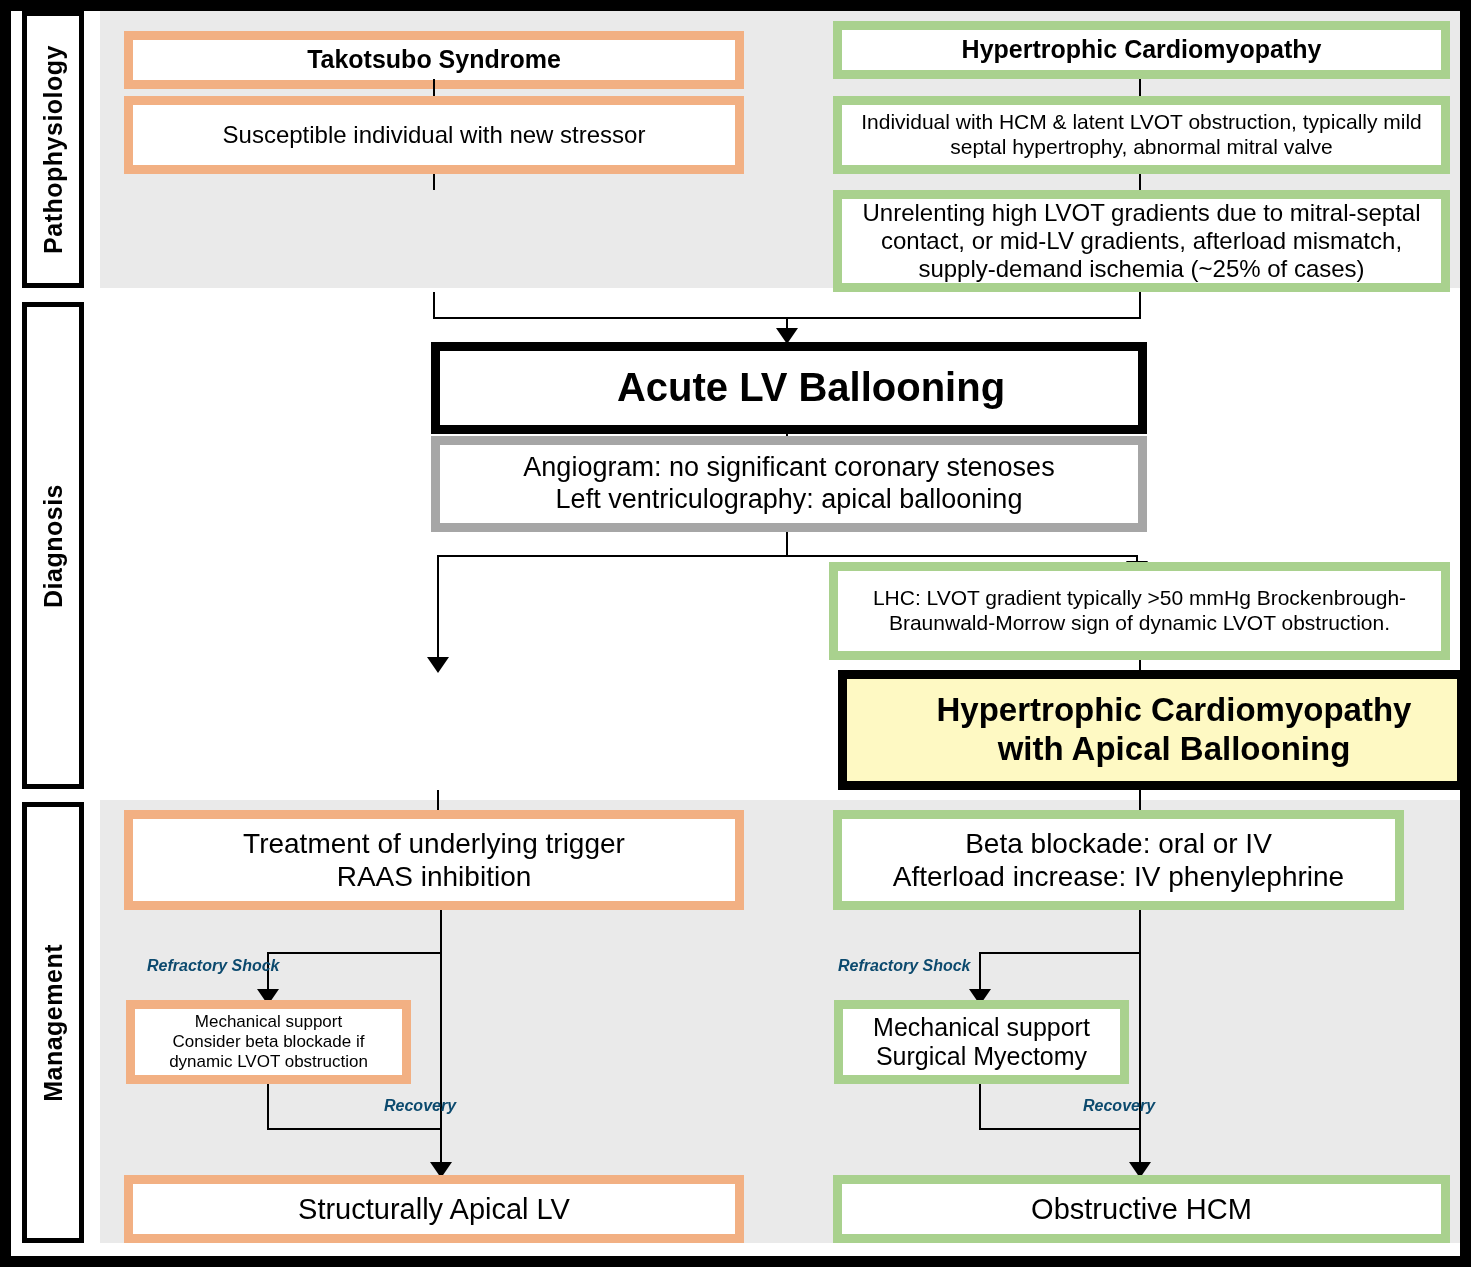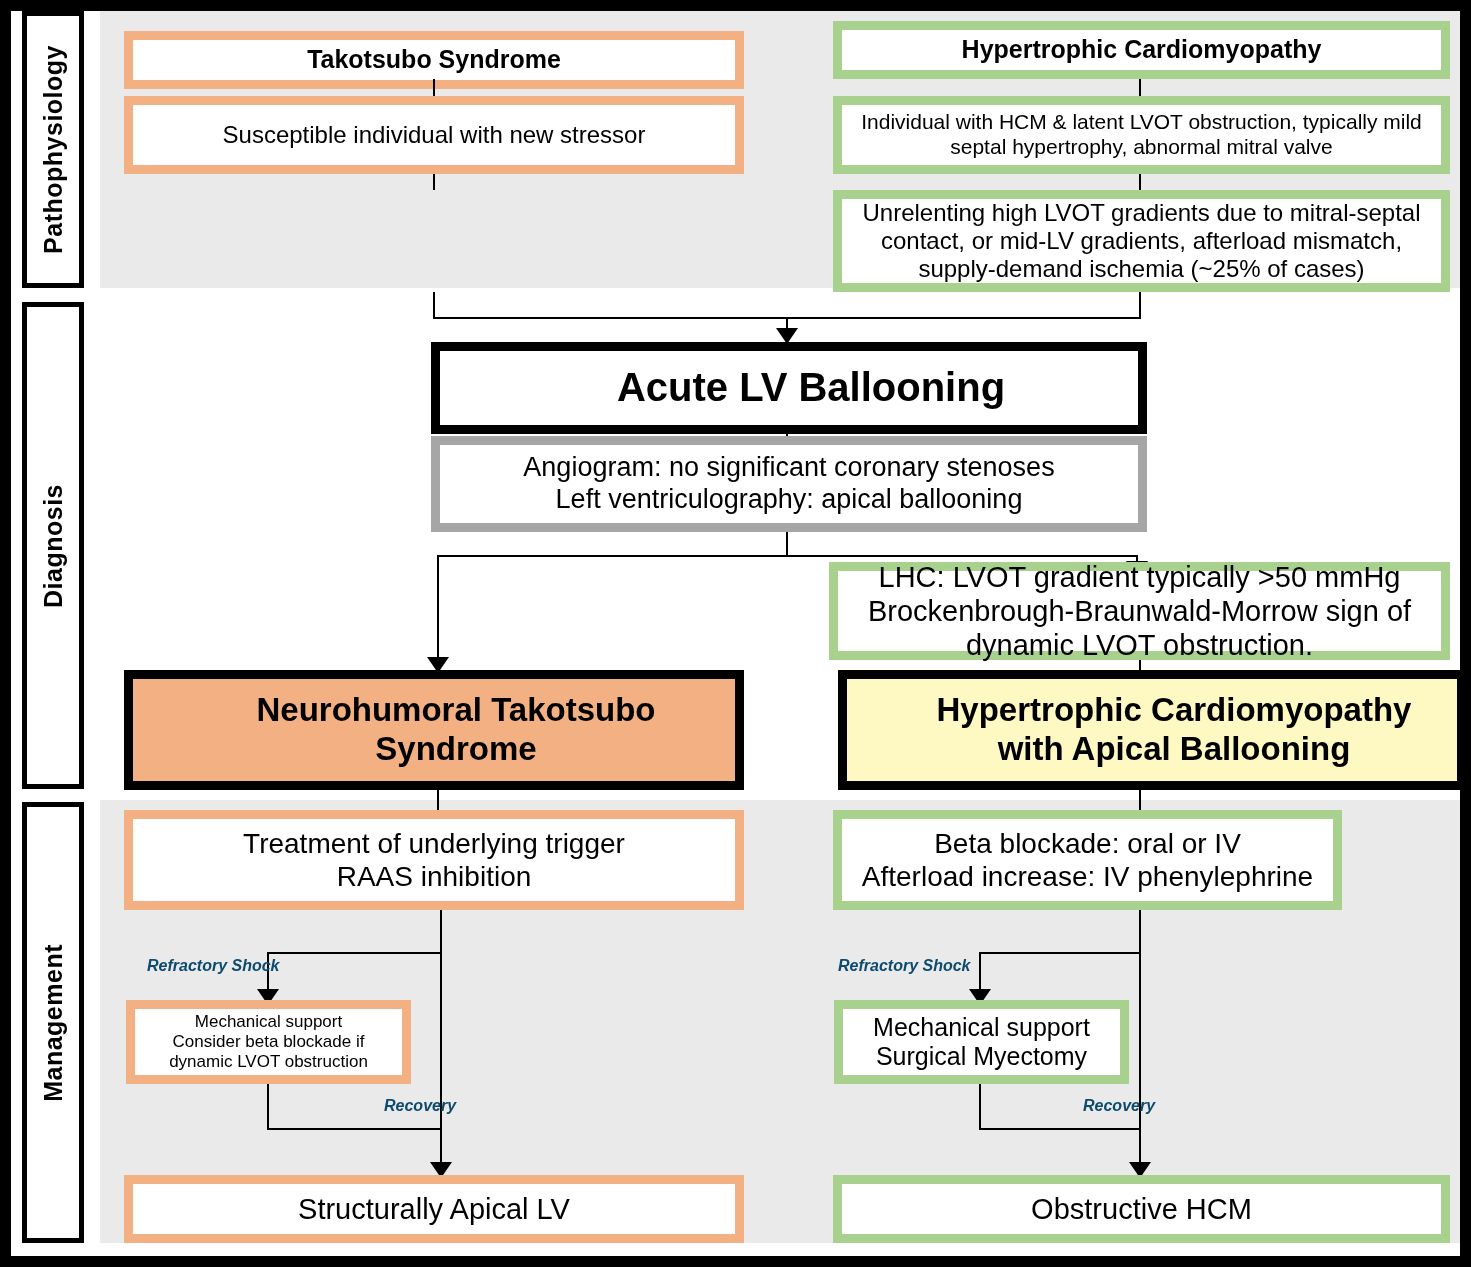--- a/index.html
+++ b/index.html
@@ -165,28 +165,25 @@
   <div class="vline" style="left:786px; top:532px; height:24px;"></div>
   <div class="hline" style="left:437px; top:555px; width:700px;"></div>
 
   <div class="vline" style="left:437px; top:555px; height:105px;"></div>
   <div class="arrow" style="left:427px; top:657px;"></div>
 
   <div class="vline" style="left:1136px; top:555px; height:10px;"></div>
   <div class="arrow" style="left:1126px; top:561px;"></div>
 
   <div class="box b-green" style="left:829px; top:562px; width:621px; height:98px;">
-    <div class="txt t-small" style="font-size:29px;">LHC: LVOT gradient typically &gt;50 mmHg Brockenbrough-Braunwald-Morrow sign of dynamic LVOT obstruction.</div>
+    <div class="txt t-small" style="font-size:21px;">LHC: LVOT gradient typically &gt;50 mmHg Brockenbrough-Braunwald-Morrow sign of dynamic LVOT obstruction.</div>
   </div>
 
   <div class="vline" style="left:1139px; top:660px; height:16px;"></div>
 
-  <div class="box b-black fill-orange" style="left:124px; top:670px; width:620px; height:120px;">
-    <div class="txt t-result">Neurohumoral Takotsubo Syndrome</div>
-  </div>
 
   <div class="box b-black fill-green" style="left:822px; top:670px; width:628px; height:120px;">
     <div class="txt t-result">Hypertrophic Cardiomyopathy with Apical Ballooning</div>
   </div>
 
   <div class="vline" style="left:437px; top:790px; height:20px;"></div>
   <div class="vline" style="left:1139px; top:790px; height:20px;"></div>
 
   <div class="box b-orange" style="left:124px; top:810px; width:620px; height:100px;">
     <div class="txt t-body" style="font-size:28px;">
@@ -213,21 +210,21 @@
   <div class="hline" style="left:267px; top:1128px; width:175px;"></div>
 
   <div class="vline" style="left:440px; top:952px; height:215px;"></div>
   <div class="arrow" style="left:430px; top:1162px;"></div>
   <div class="edge-label" style="left:384px; top:1097px;">Recovery</div>
 
   <div class="box b-orange" style="left:124px; top:1175px; width:620px; height:68px;">
     <div class="txt t-body" style="font-size:29px;">Structurally Apical LV</div>
   </div>
 
-  <div class="box b-green" style="left:833px; top:810px; width:509px; height:100px;">
+  <div class="box b-green" style="left:833px; top:810px; width:571px; height:100px;">
     <div class="txt t-body" style="font-size:28px;">
       <div>Beta blockade: oral or IV</div>
       <div>Afterload increase: IV phenylephrine</div>
     </div>
   </div>
 
   <div class="vline" style="left:1139px; top:910px; height:44px;"></div>
   <div class="hline" style="left:979px; top:952px; width:162px;"></div>
   <div class="vline" style="left:979px; top:952px; height:42px;"></div>
   <div class="arrow" style="left:969px; top:989px;"></div>

